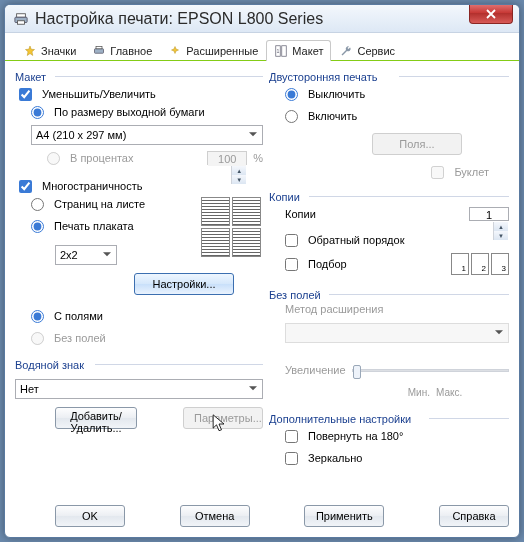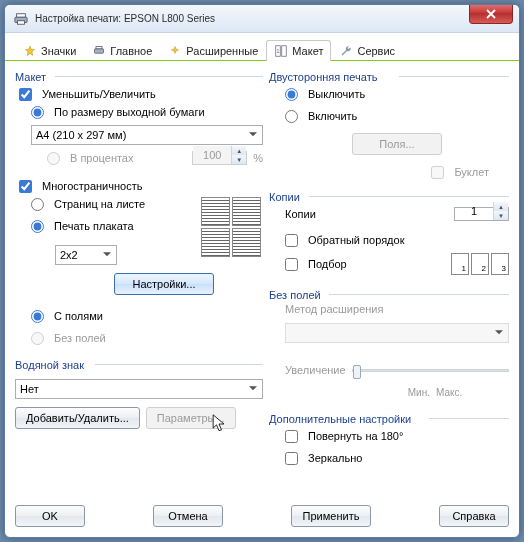--- a/index.html
+++ b/index.html
@@ -32,21 +32,21 @@
     border-bottom: 1px solid #c7d3e3;
     display: flex;
     align-items: center;
     padding: 0 4px 0 8px;
     position: relative;
   }
   .titlebar .ticon {
     width: 16px; height: 16px; margin-right: 6px;
     display:flex;align-items:center;justify-content:center;
   }
-  .titlebar .title { color: #2b2b2b; font-size: 10px; }
+  .titlebar .title { color: #2b2b2b; font-size: 16px; }
   .closebtn {
     position: absolute; right: 6px; top: -1px;
     width: 44px; height: 20px;
     background: linear-gradient(#e27575, #c83a37 45%, #b12e2b 46%, #d85a57);
     border: 1px solid #8a2623;
     border-top: none;
     border-radius: 0 0 4px 4px;
     color: #fff;
     display: flex; align-items:center; justify-content:center;
     font-size: 12px; font-weight: bold;
@@ -104,38 +104,39 @@
     appearance: none;
     position: relative;
   }
   .select-wrap { position:relative; display:inline-block;}
   .select-wrap::after{
     content:""; position:absolute; right:6px; top:50%; transform:translateY(-35%);
     border:4px solid transparent; border-top-color:#555; pointer-events:none;
   }
   .spin {
     display:inline-flex; align-items:flex-end;
-    border:1px solid #abadb3; height:14px; background:#fff;
+    border:1px solid #abadb3; height:14px; background:#fff;flex-direction:column;
   }
   .spin input{ border:none; width:38px; text-align:center; font:inherit; background:transparent; height:18px;}
   .spin .btns{ display:flex;flex-direction:column; border-left:1px solid #cfd3da;}
   .spin .btns span{
     width:14px;height:9px; display:flex;align-items:center;justify-content:center;
     background:linear-gradient(#f4f7fc,#dce6f2); font-size:6px; color:#456;
   }
   .disabled { color:#9a9a9a; }
   .disabled input, .disabled .spin, .disabled .select{ background:#f4f4f4; border-color:#cfcfcf; color:#9a9a9a;}
   .btn {
     border:1px solid #8a98a8;
     background: linear-gradient(#fdfdfe,#eceff3 48%,#e3e8ee 52%,#f1f4f8);
     border-radius: 3px;
     padding: 2px 10px;
     font: inherit;
     min-width: 80px;
     height: 22px;
+    margin-left: 40px;
   }
   .btn.primary { border-color:#3c6fb0; background:linear-gradient(#eef6ff,#d6e8fb 48%,#c9e0fa 52%,#eaf3fe);}
   .btn[disabled]{ color:#9a9a9a; border-color:#cfcfcf; background:#f2f2f2;}
   .center{display:flex;justify-content:center;}
   .poster-img{
     width:64px;height:64px;
     display:grid;grid-template-columns:1fr 1fr;grid-template-rows:1fr 1fr;gap:2px;
     padding:2px;
   }
   .poster-img .cell{

